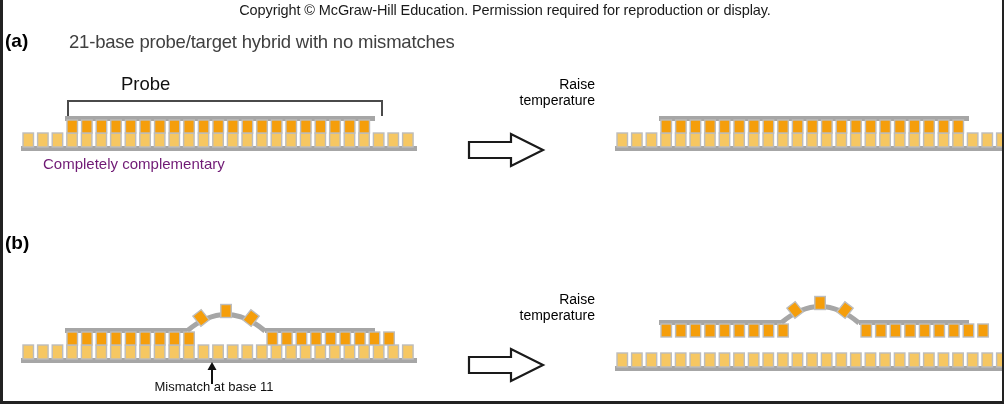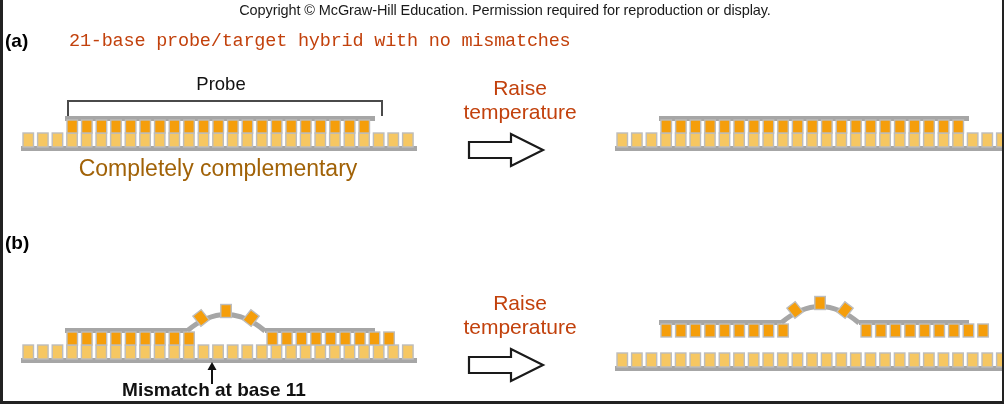--- a/index.html
+++ b/index.html
@@ -19,38 +19,38 @@
   .abs{position:absolute;}
 
   .copyright{
     top:2px;left:0;width:1004px;text-align:center;
     font-size:14.5px;color:#1a1a1a;letter-spacing:-0.1px;
   }
   .panel-letter{
     font-size:19px;font-weight:bold;color:#000;left:2px;
   }
   .panel-title{
-    font-size:18.5px;color:#c2410c;left:66px;letter-spacing:-0.2px;font-family:Liberation Mono, monospace;
+    font-size:18.5px;color:#404040;left:66px;letter-spacing:-0.2px;
   }
 
   
   .strand{position:absolute;}
 
   
   .bracket{position:absolute;border:2.5px solid #4a4a4a;border-bottom:none;height:16px;box-sizing:border-box;}
-  .bracket-label{position:absolute;font-size:18.5px;color:#111;text-align:center;}
-
-  .caption{position:absolute;font-size:23px;color:#a16207;text-align:center;line-height:1.12;}
+  .bracket-label{position:absolute;font-size:18.5px;color:#111;}
+
+  .caption{position:absolute;font-size:15px;color:#701a75;text-align:left;line-height:1.12;}
 
   .arrow-block{position:absolute;}
-  .arrow-text{position:absolute;font-size:21px;color:#c2410c;line-height:1.15;text-align:center;}
+  .arrow-text{position:absolute;font-size:14px;color:#000000;line-height:1.15;text-align:right;}
   .arrow-glyph{position:absolute;}
 
   .mismatch-arrow{position:absolute;}
-  .mismatch-label{position:absolute;font-size:19px;color:#111;text-align:center;font-weight:bold;}
+  .mismatch-label{position:absolute;font-size:13px;color:#111;text-align:center;}
 </style>
 </head>
 <body>
 
 <div class="stage">
 
   <div class="abs copyright">Copyright © McGraw-Hill Education. Permission required for reproduction or display.</div>
 
   <div class="abs panel-letter" style="top:30px;">(a)</div>
   <div class="abs panel-title" style="top:31px;">21-base probe/target hybrid with no mismatches</div>

